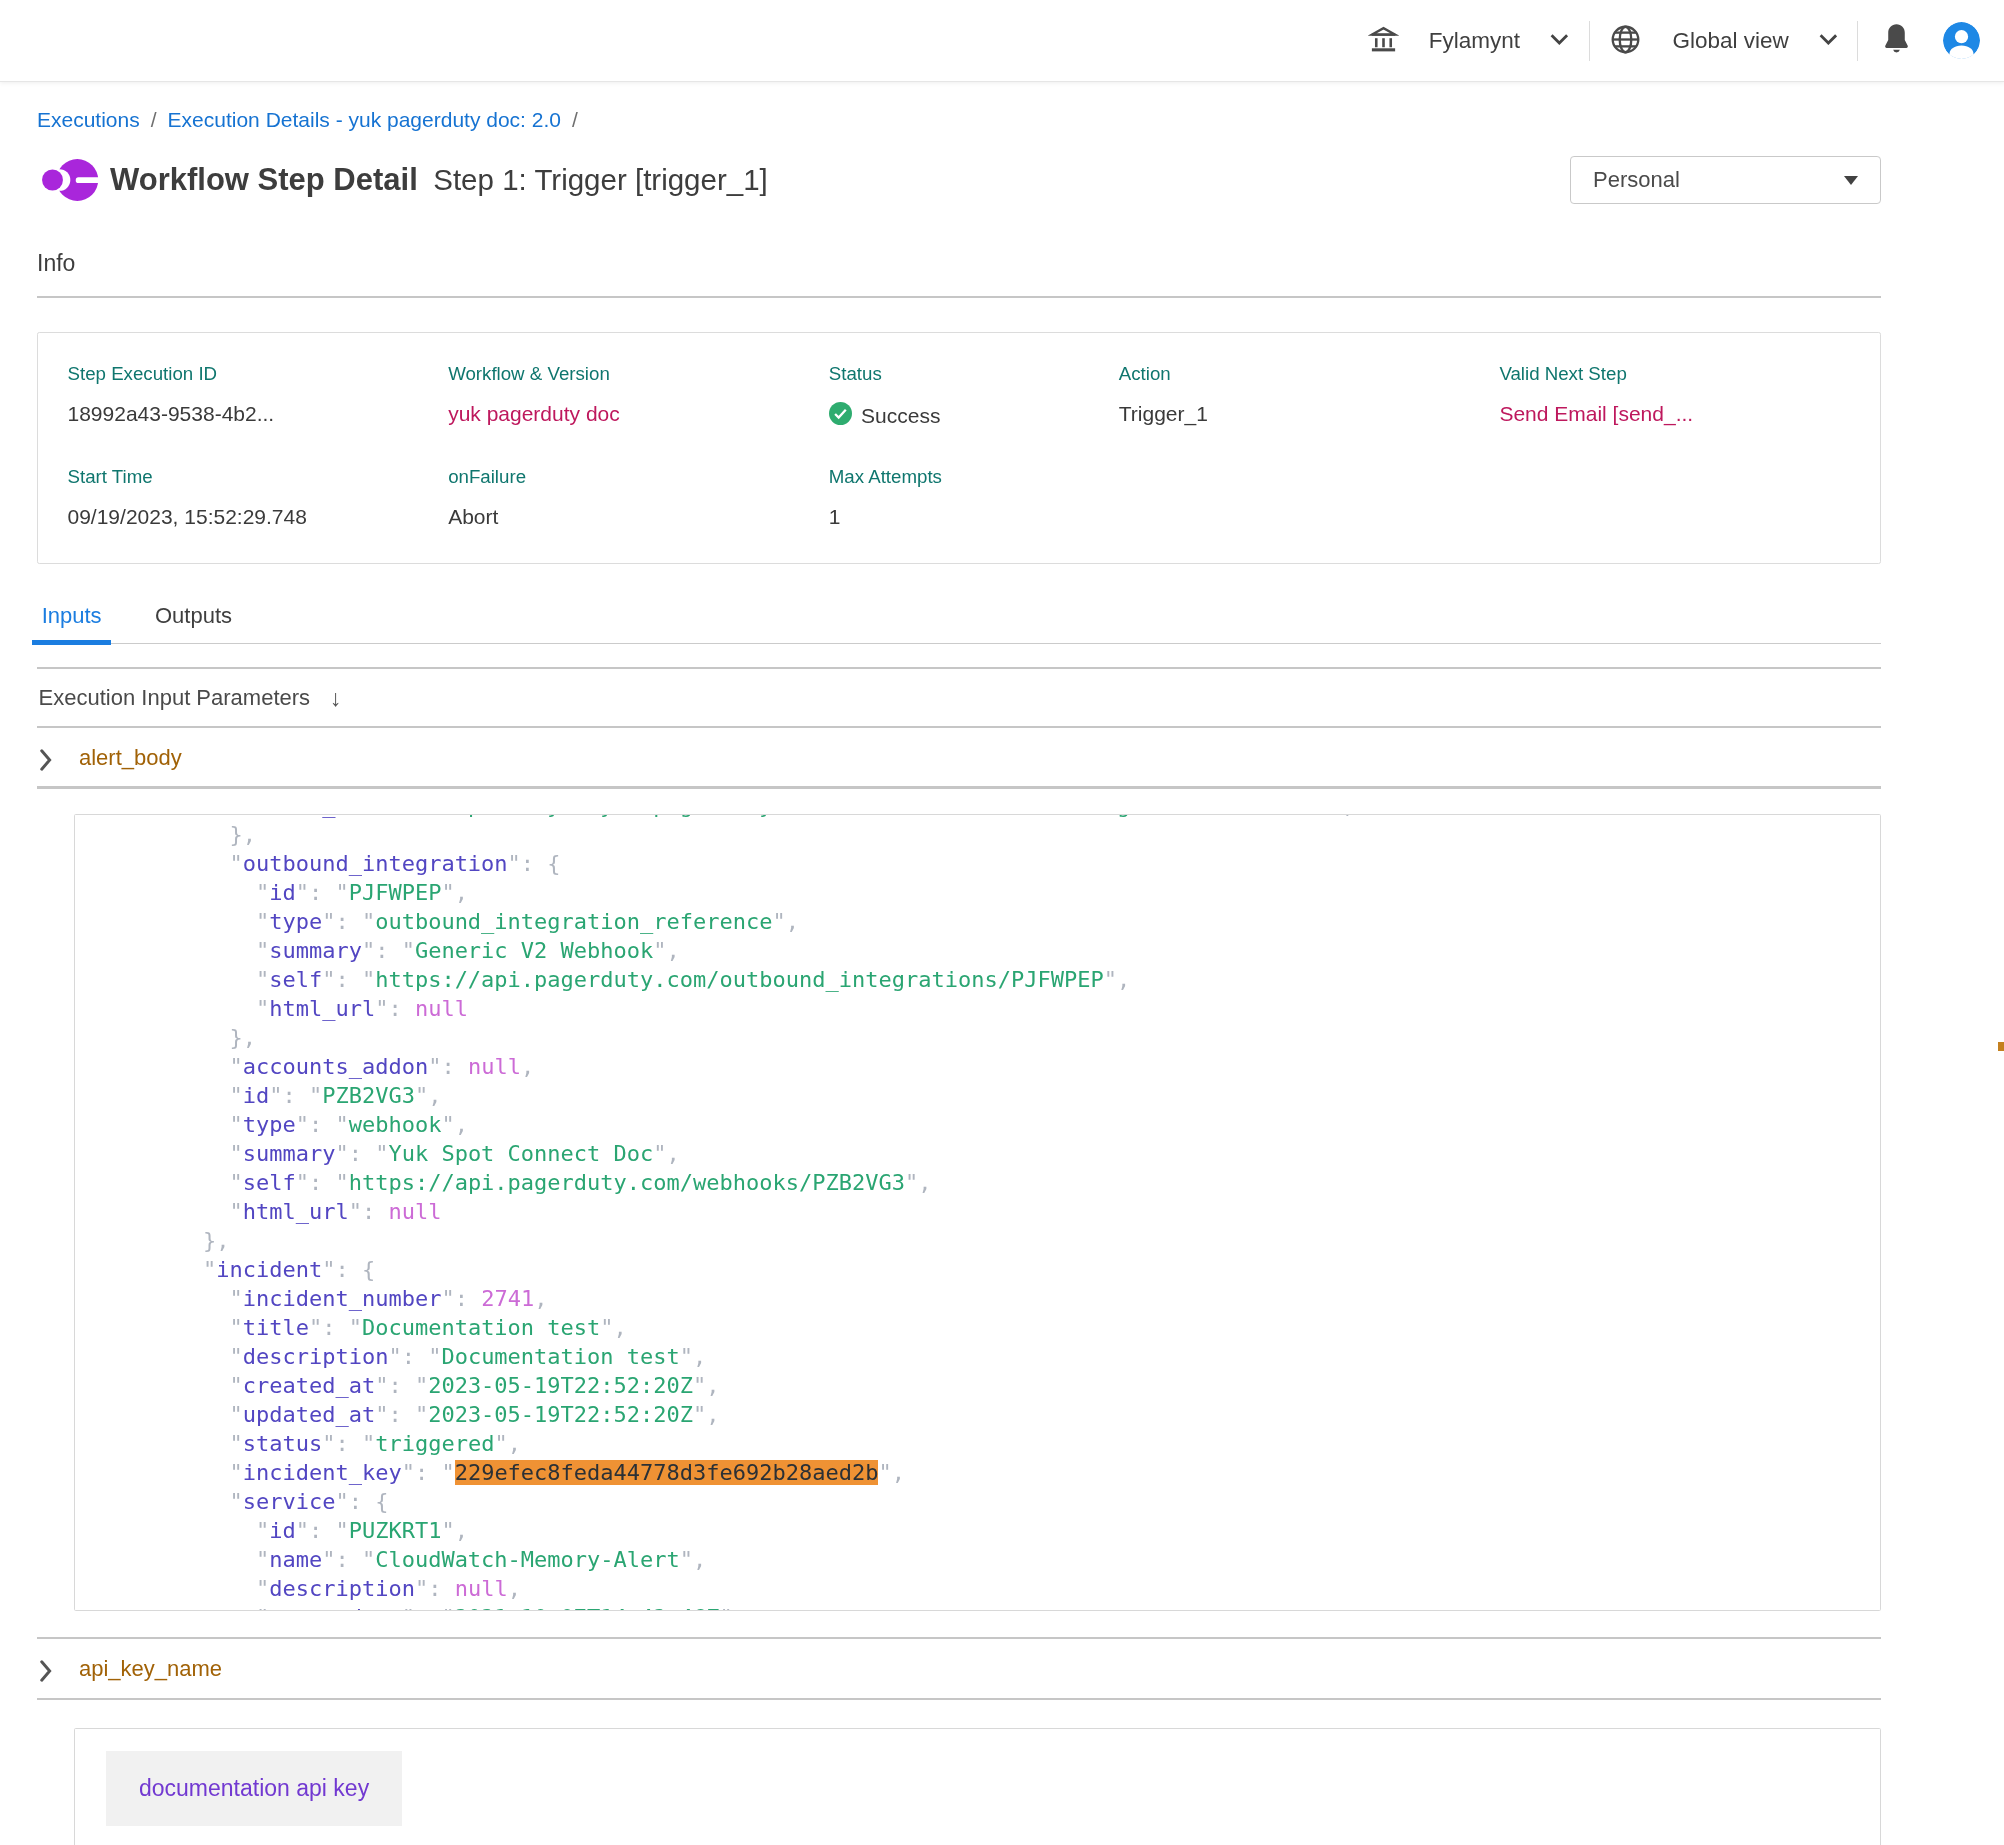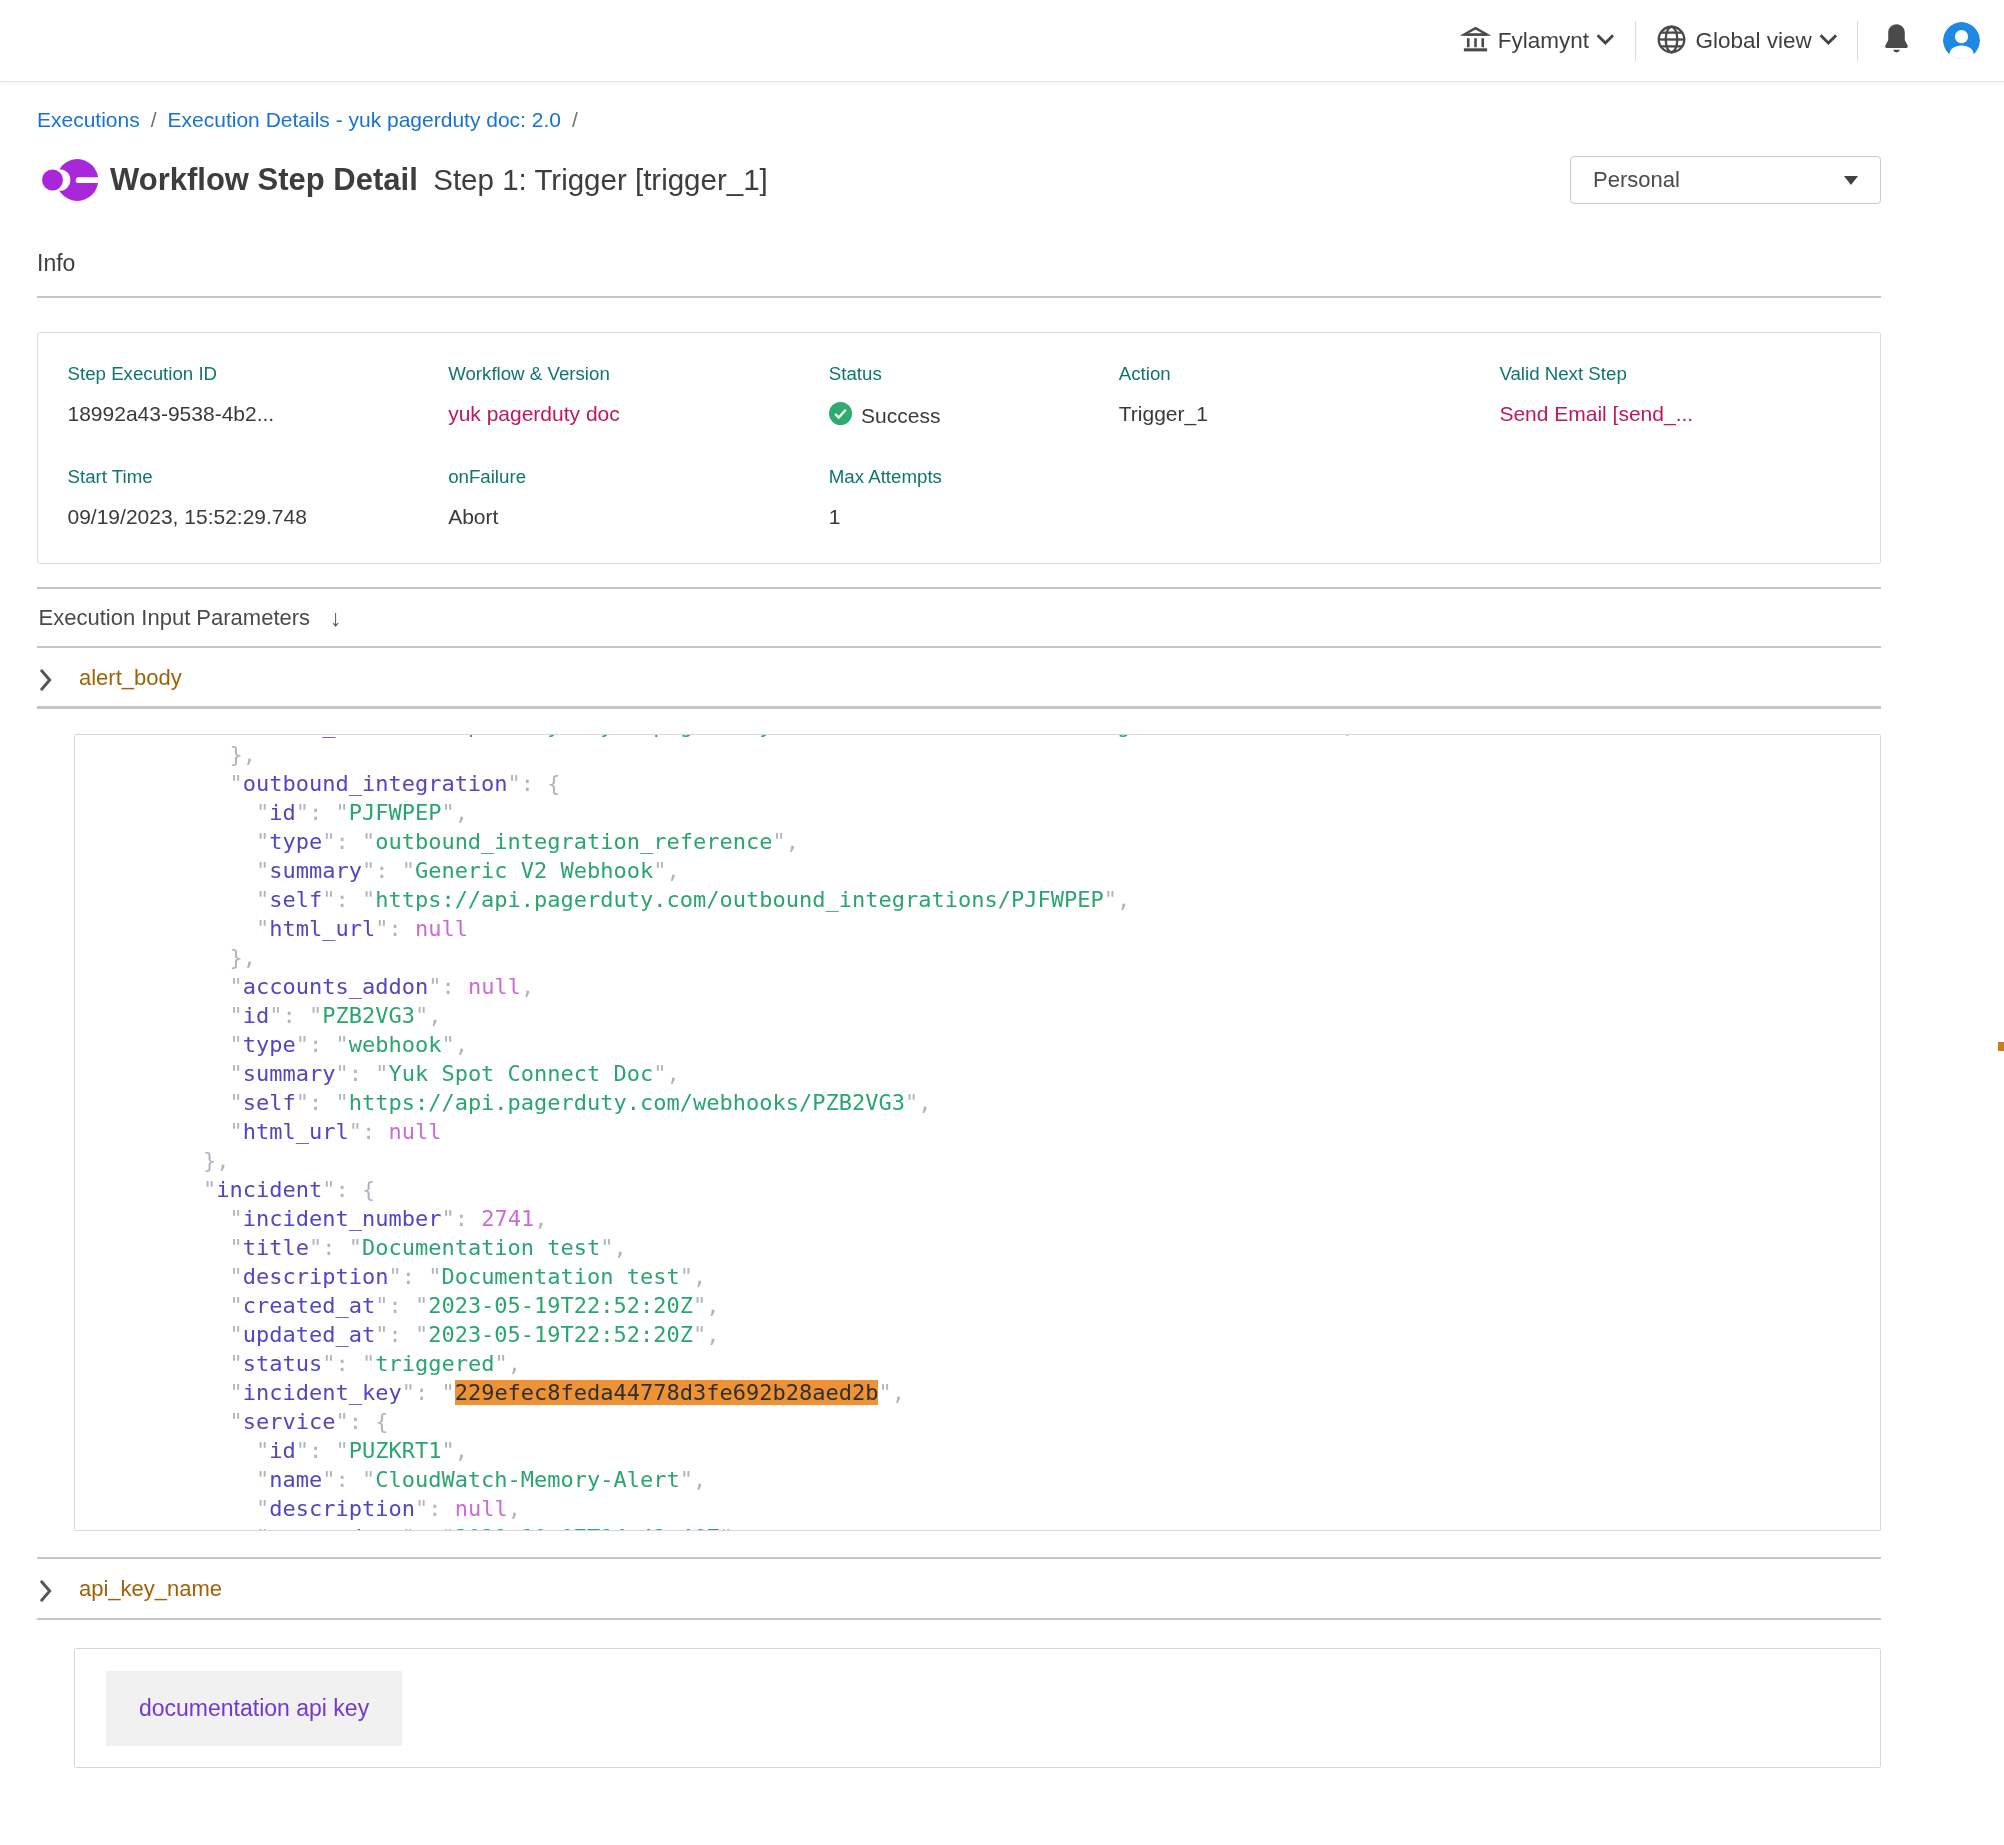--- a/index.html
+++ b/index.html
@@ -13,21 +13,21 @@
   }
 
   
   .topbar {
     height: 82px; background: #fff;
     border-bottom: 0.8px solid #e6e6e6;
     box-shadow: 0 1.6px 4.7px rgba(0,0,0,0.07);
     display: flex; align-items: center; justify-content: flex-end;
     padding-right: 11px; position: relative; z-index: 5;
   }
-  .topbar-group { display: flex; align-items: center; gap: 7px; cursor: pointer; padding: 0 20px; }
+  .topbar-group { display: flex; align-items: center; gap: 30px; cursor: pointer; padding: 0 20px; }
   .topbar-label { font-size: 22.5px; color: #3f3f3f; }
   .vdiv { width: 0.8px; height: 40px; background: #dcdcdc; }
   .icon-btn { padding: 0 23px; display: flex; align-items: center; cursor: pointer; }
   .avatar-wrap { width: 37px; height: 37px; border-radius: 50%; overflow: hidden; margin: 0 14px 0 7.8px; cursor: pointer; }
 
   
   .content { margin: 0 124px 0 37px; }
 
   .breadcrumb { margin-top: 26.4px; font-size: 21px; display: flex; gap: 11px; align-items: center; }
   .crumb-link { color: #1673d2; text-decoration: none; cursor: pointer; }
@@ -234,20 +234,24 @@
     <div>
       <div class="field-label">onFailure</div>
       <div class="field-value">Abort</div>
     </div>
     <div>
       <div class="field-label">Max Attempts</div>
       <div class="field-value">1</div>
     </div>
   </div>
 
+  <div class="tabs">
+    <div class="tab active">Inputs</div>
+    <div class="tab">Outputs</div>
+  </div>
 
   <hr class="rule rule-sect">
 
   <div class="param-header">
     <span>Execution Input Parameters</span>
     <span class="down-arrow">↓</span>
   </div>
   <hr class="rule">
 
   <div class="section-row">

